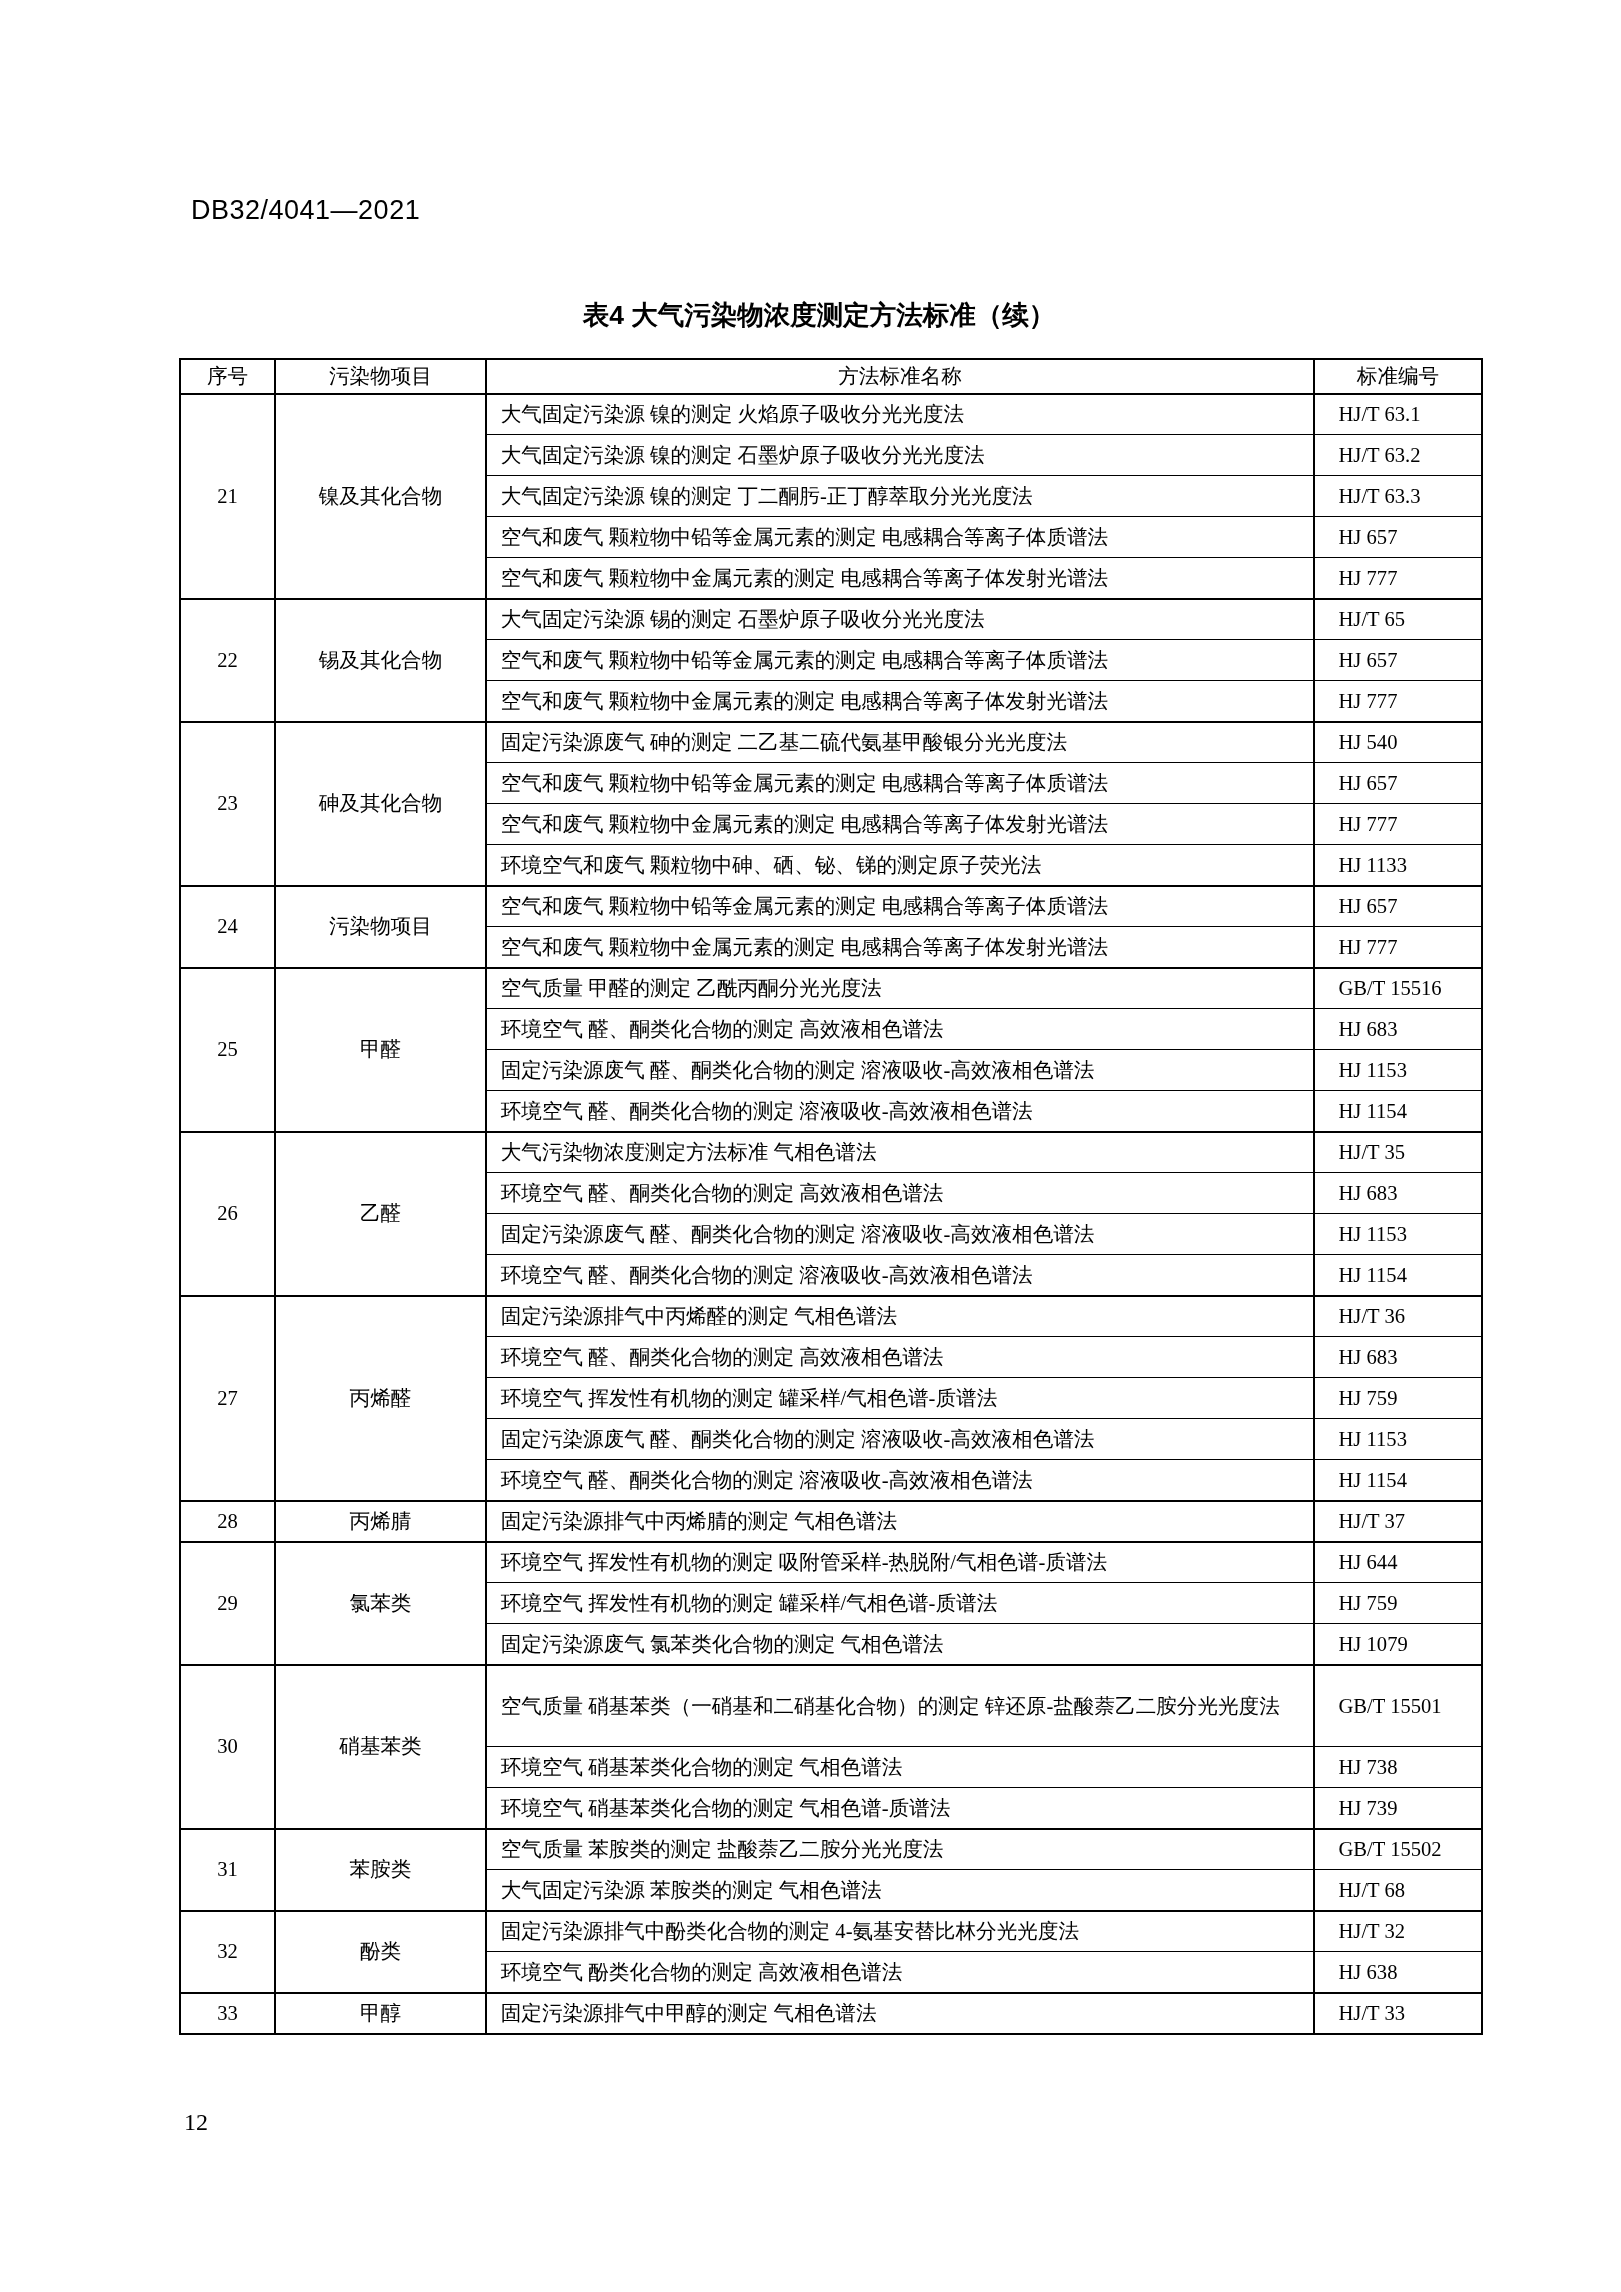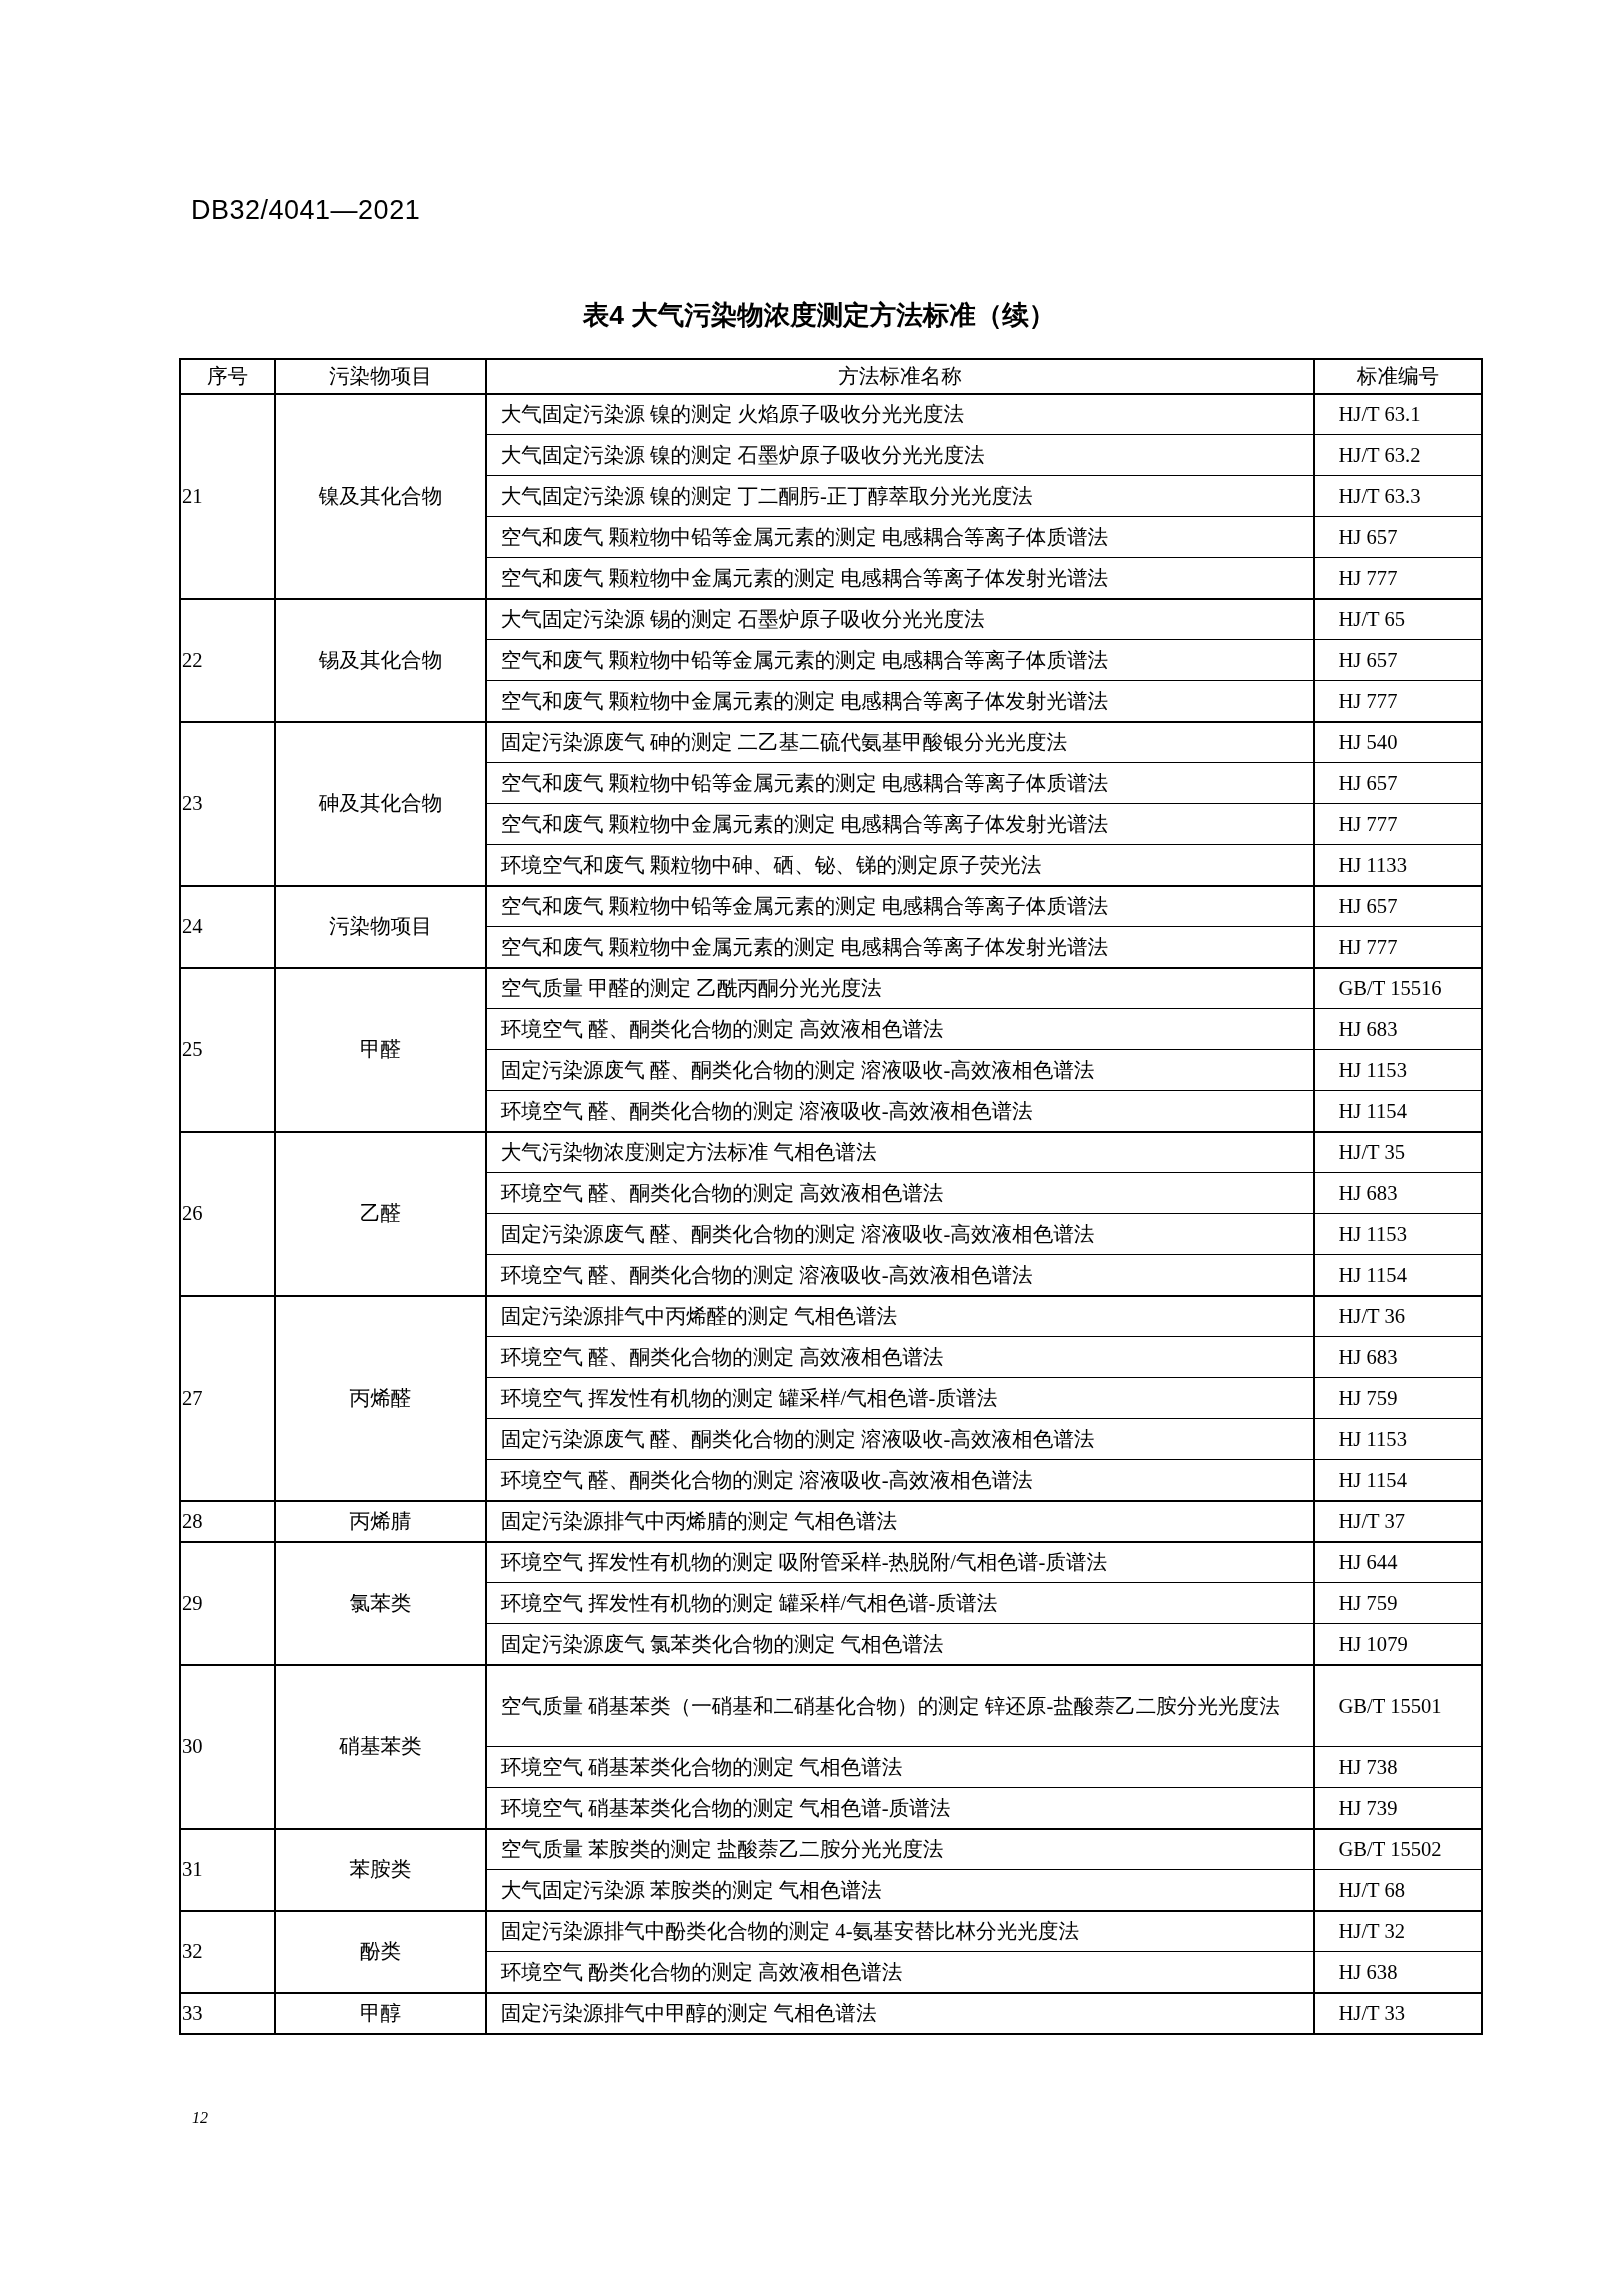--- a/index.html
+++ b/index.html
@@ -42,30 +42,29 @@
     font-size: 20.6px;
     font-weight: normal;
     line-height: 1.5;
     overflow: hidden;
   }
   .std-table thead tr { height: 25px; }
   .std-table tbody tr { height: 41px; }
   .std-table tbody tr.tall { height: 82px; }
   .std-table tbody td { border-top-width: 1.4px; border-bottom-width: 1.4px; }
   .std-table tbody tr.group-start td { border-top-width: 2.9px; }
-  .c-no   { }
+  .c-no   { text-align: center; }
   .c-poll { text-align: center; }
   .c-name { text-align: left; padding: 2px 33px 2px 13.7px; }
   .c-code { text-align: left; padding: 2px 3.9px 2px 23.5px; white-space: nowrap; }
   .page-number {
     position: absolute;
-    left: 192px; top: 2109px;
-    font-size: 16px;
+    left: 184px; top: 2109px;
+    font-size: 24px;
     font-family: "Liberation Serif", "DejaVu Serif", serif;
-    font-style: italic;
   }
 </style>
 </head>
 <body>
 
 <div class="doc-code">DB32/4041—2021</div>
 
 <div class="table-title">表4  大气污染物浓度测定方法标准（续）</div>
 
 <table class="std-table">

